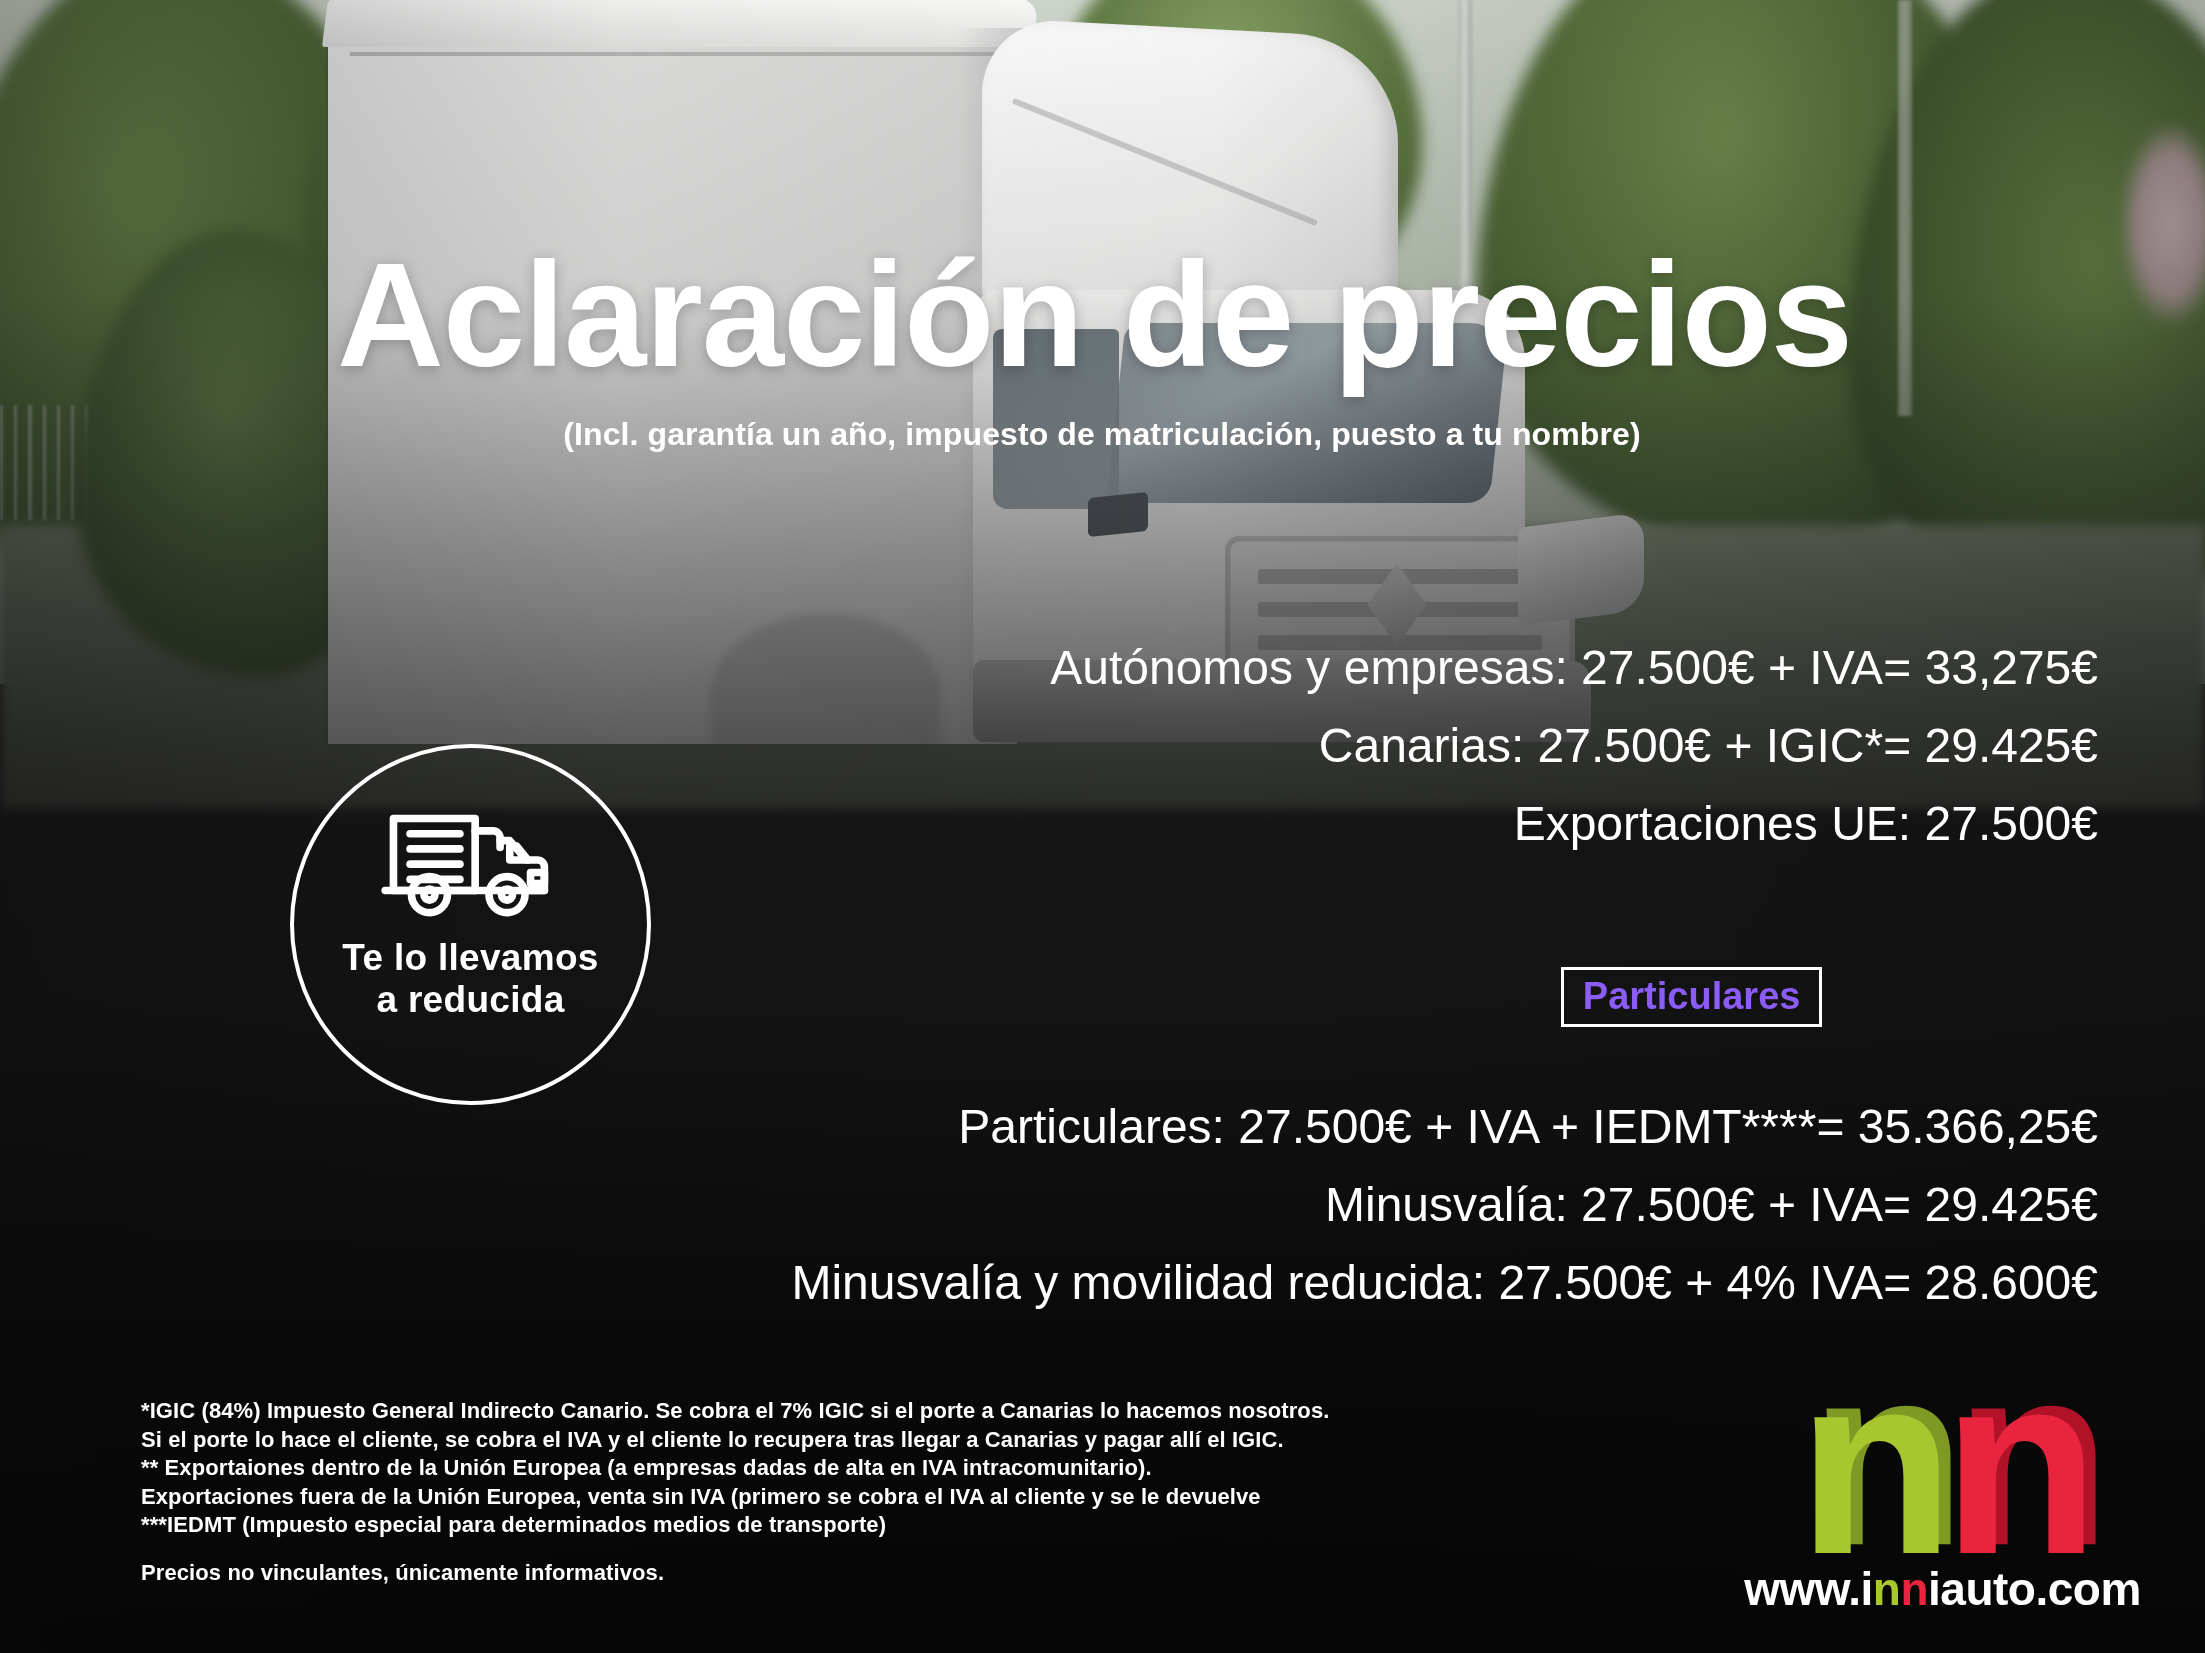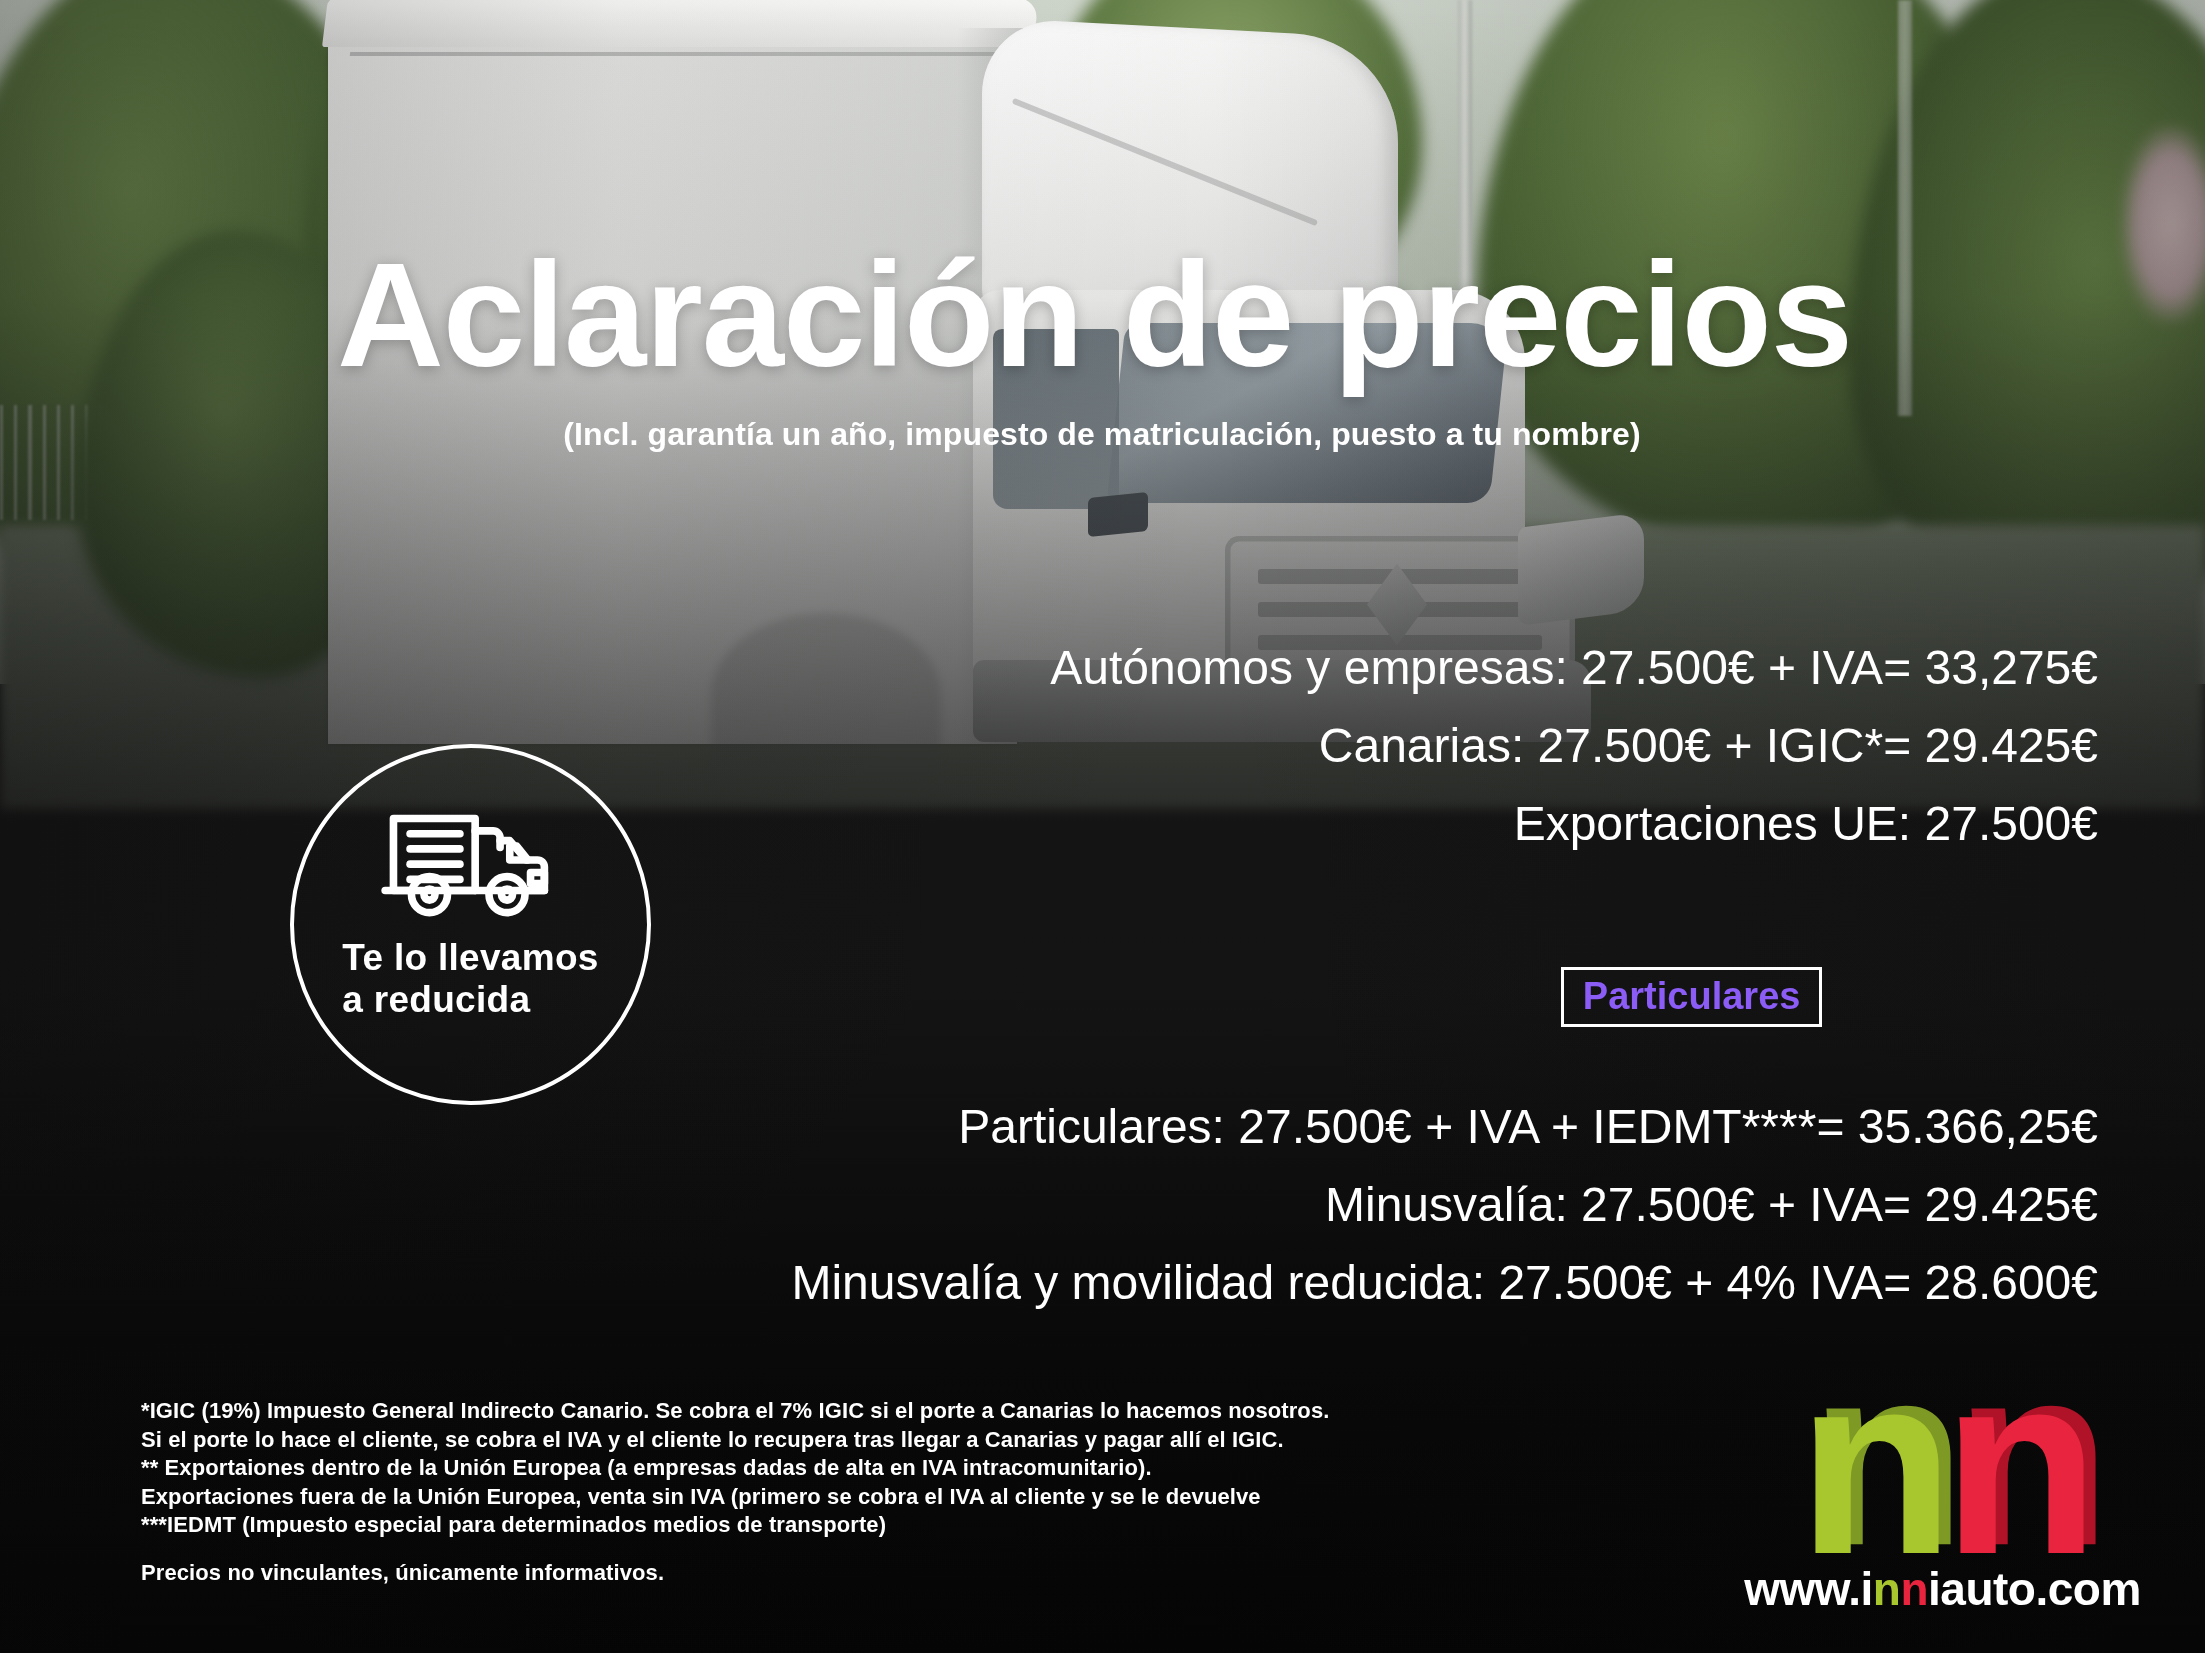--- a/index.html
+++ b/index.html
@@ -208,20 +208,21 @@
     width:361px; height:361px;
     border:4.9px solid #ffffff;
     border-radius:50%;
     display:flex; flex-direction:column;
     align-items:center; justify-content:flex-start;
     padding-top:49px;
   }
   .badge svg { width:180px; height:126px; display:block; }
   .badge-text {
     margin-top:14.2px;
+    text-align:center;
     color:#fff;
     font-size:37px;
     font-weight:700;
     line-height:1.12;
     letter-spacing:0.3px;
   }
 
   
   .prices-top {
     position:absolute; right:107px; top:629px;
@@ -369,21 +370,21 @@
       <span>Particulares</span>
     </div>
 
     <div class="prices-bottom">
       <div class="price-line">Particulares: 27.500€ + IVA + IEDMT****= 35.366,25€</div>
       <div class="price-line">Minusvalía: 27.500€ + IVA= 29.425€</div>
       <div class="price-line">Minusvalía y movilidad reducida: 27.500€ + 4% IVA= 28.600€</div>
     </div>
 
     <div class="notes">
-      <div>*IGIC (19%) Impuesto General Indirecto Canario. Se cobra el 7% IGIC si el porte a Canarias lo hacemos nosotros.</div>
+      <div>*IGIC (84%) Impuesto General Indirecto Canario. Se cobra el 7% IGIC si el porte a Canarias lo hacemos nosotros.</div>
       <div>Si el porte lo hace el cliente, se cobra el IVA y el cliente lo recupera tras llegar a Canarias y pagar allí el IGIC.</div>
       <div>** Exportaiones dentro de la Unión Europea (a empresas dadas de alta en IVA intracomunitario).</div>
       <div>Exportaciones fuera de la Unión Europea, venta sin IVA (primero se cobra el IVA al cliente y se le devuelve</div>
       <div>***IEDMT (Impuesto especial para determinados medios de transporte)</div>
       <div class="gap"></div>
       <div>Precios no vinculantes, únicamente informativos.</div>
     </div>
 
     <div class="logo">
       <div class="logo-mark">

